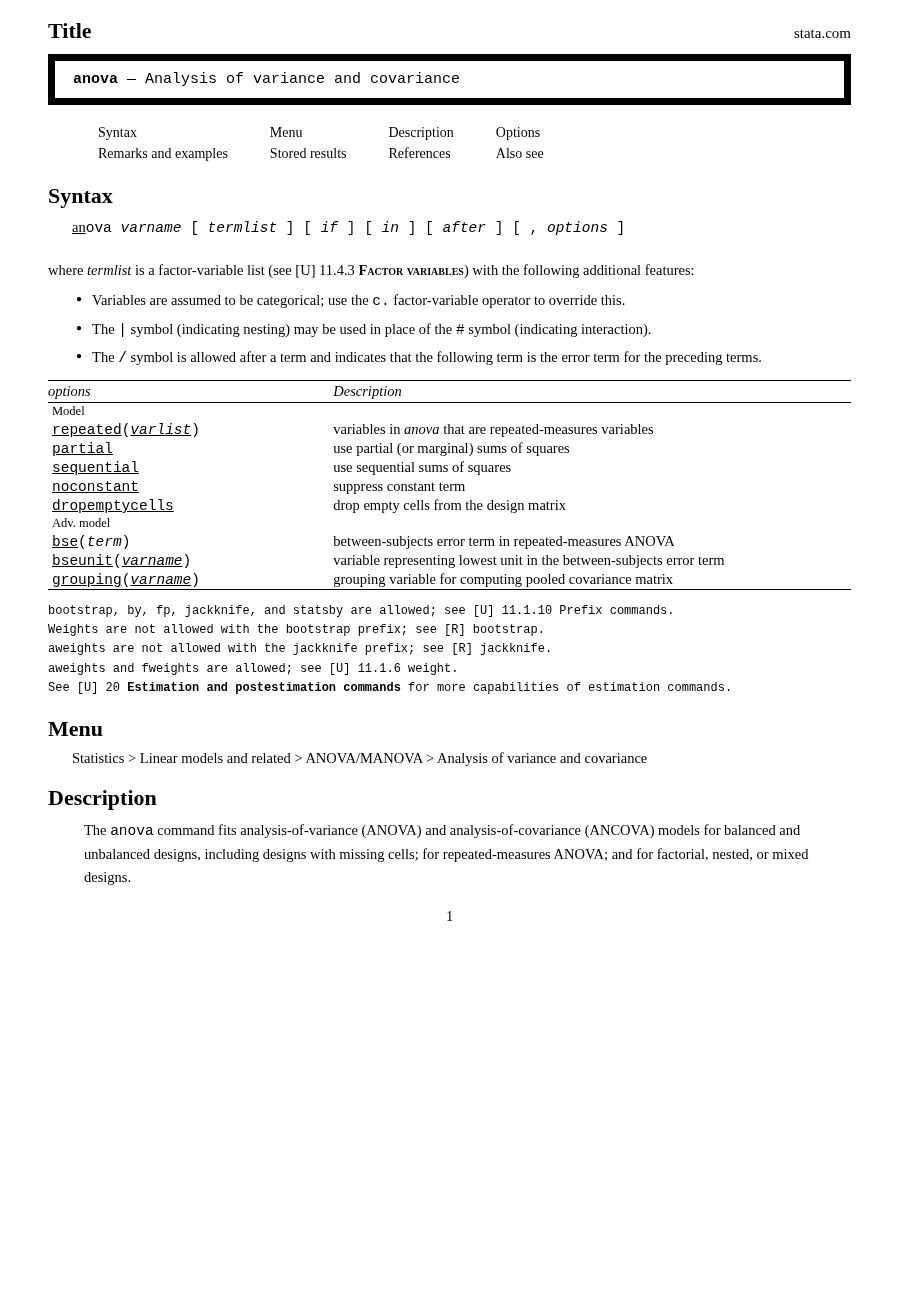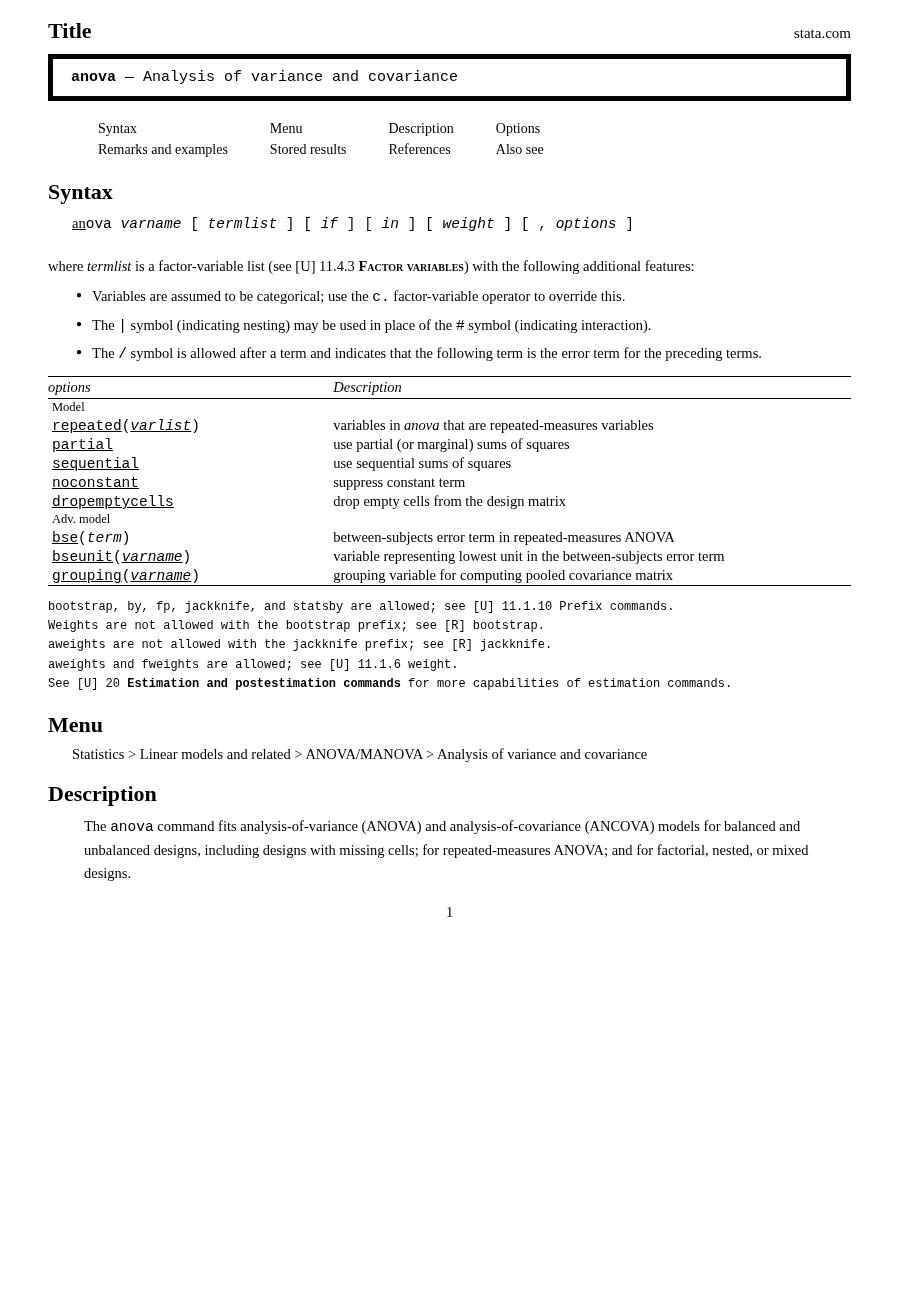--- a/index.html
+++ b/index.html
@@ -27,21 +27,21 @@
     .page-title {
       font-size: 22px;
       font-weight: bold;
       font-family: "Times New Roman", Times, serif;
     }
     .stata-com {
       font-size: 15px;
       font-family: "Times New Roman", Times, serif;
     }
     .title-box {
-      border: 5px solid #000000;
+      border: 7px solid #000000;
       padding: 10px 18px;
       margin-bottom: 16px;
       font-family: "Courier New", Courier, monospace;
       font-size: 15px;
     }
     .title-box .cmd-bold {
       font-weight: bold;
     }
     .nav-link {
       font-size: 14px;
@@ -201,21 +201,21 @@
     <span>[&nbsp;</span>
     <span class="italic">termlist</span>
     <span>&nbsp;]&nbsp;</span>
     <span>[&nbsp;</span>
     <span class="italic">if</span>
     <span>&nbsp;]&nbsp;</span>
     <span>[&nbsp;</span>
     <span class="italic">in</span>
     <span>&nbsp;]&nbsp;</span>
     <span>[&nbsp;</span>
-    <span class="italic">weight</span>
+    <span class="italic">after</span>
     <span>&nbsp;]&nbsp;</span>
     <span>[&nbsp;,&nbsp;</span>
     <span class="italic">options</span>
     <span>&nbsp;]</span>
   </div>
 
   <p class="desc-para">
     where <span class="italic">termlist</span> is a factor-variable list (see [U] 11.4.3 <span style="font-variant: small-caps; font-weight: bold;">Factor variables</span>) with the following additional features:
   </p>
 

